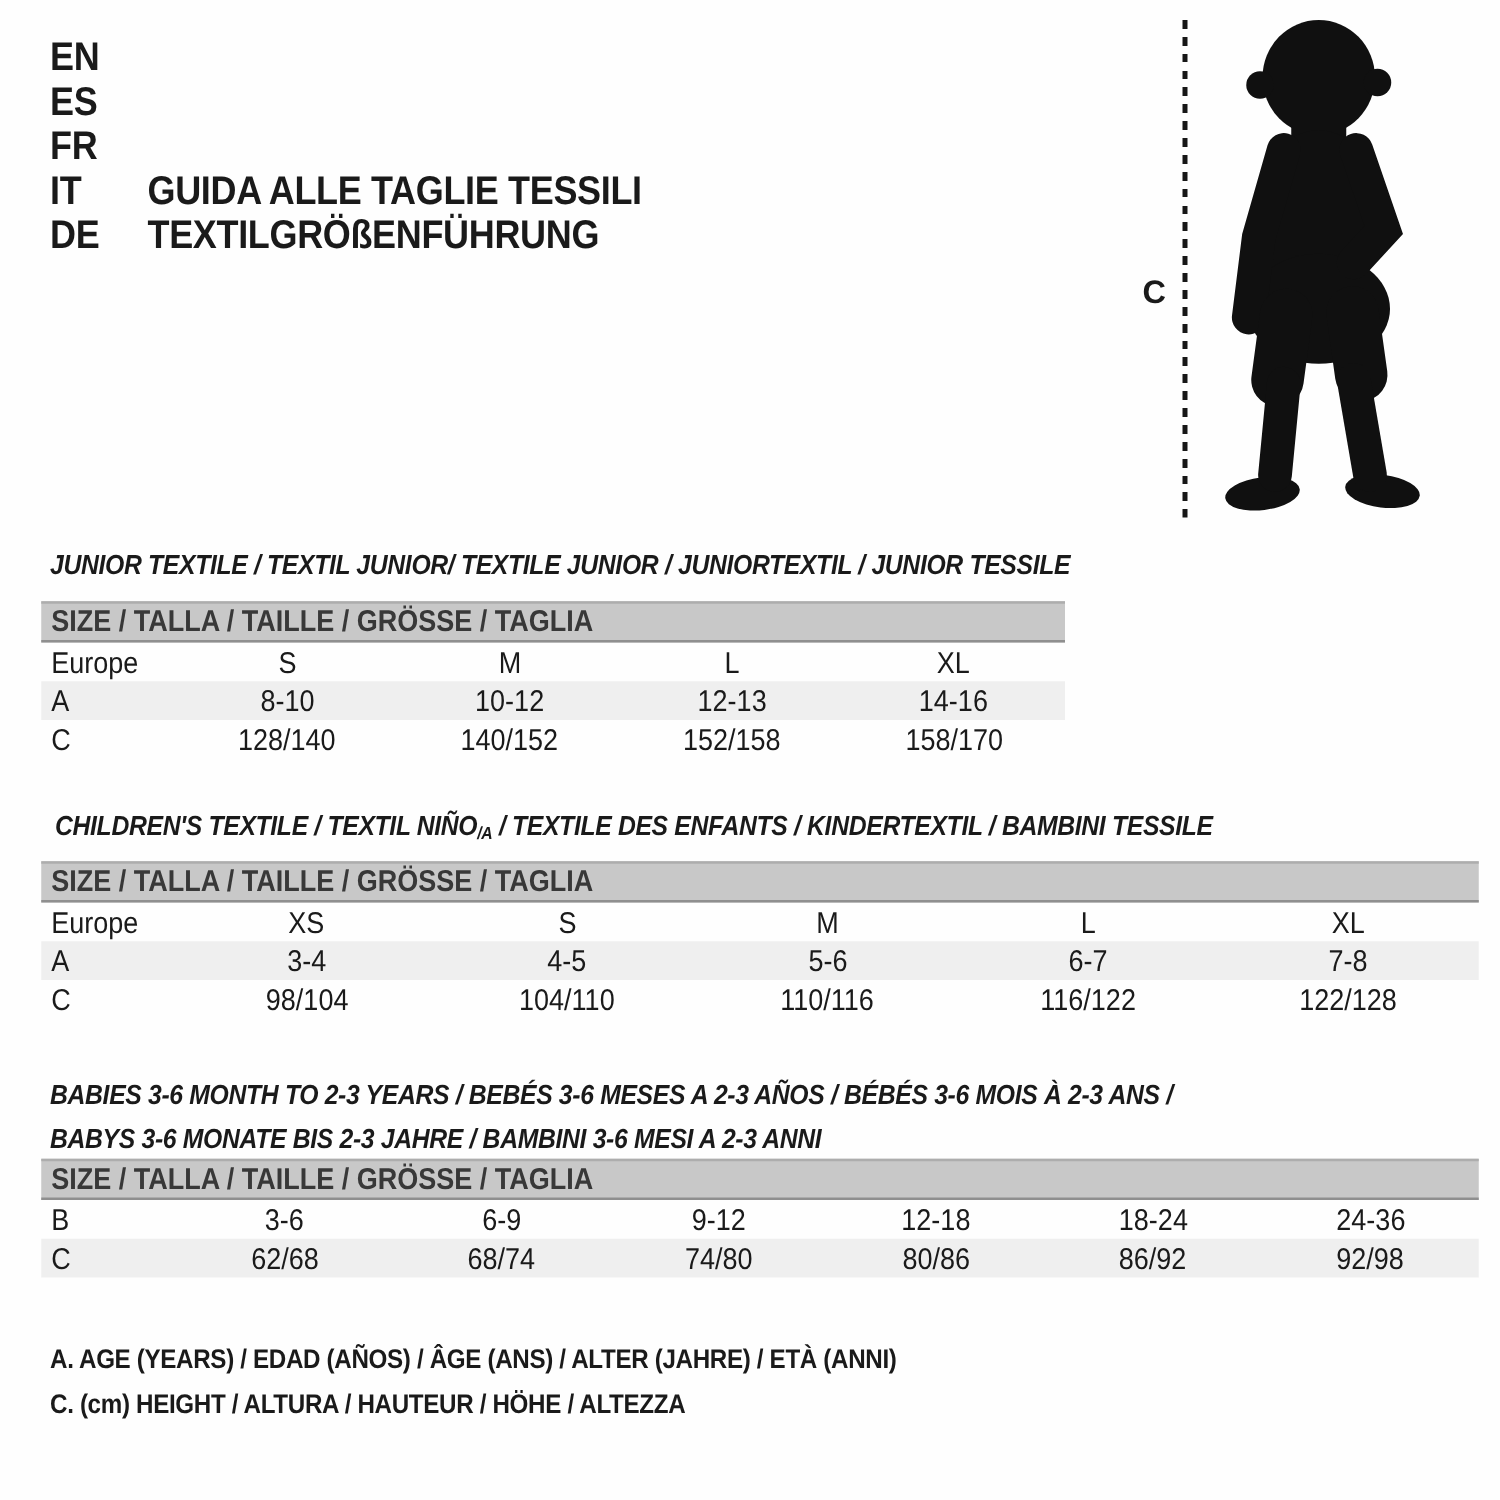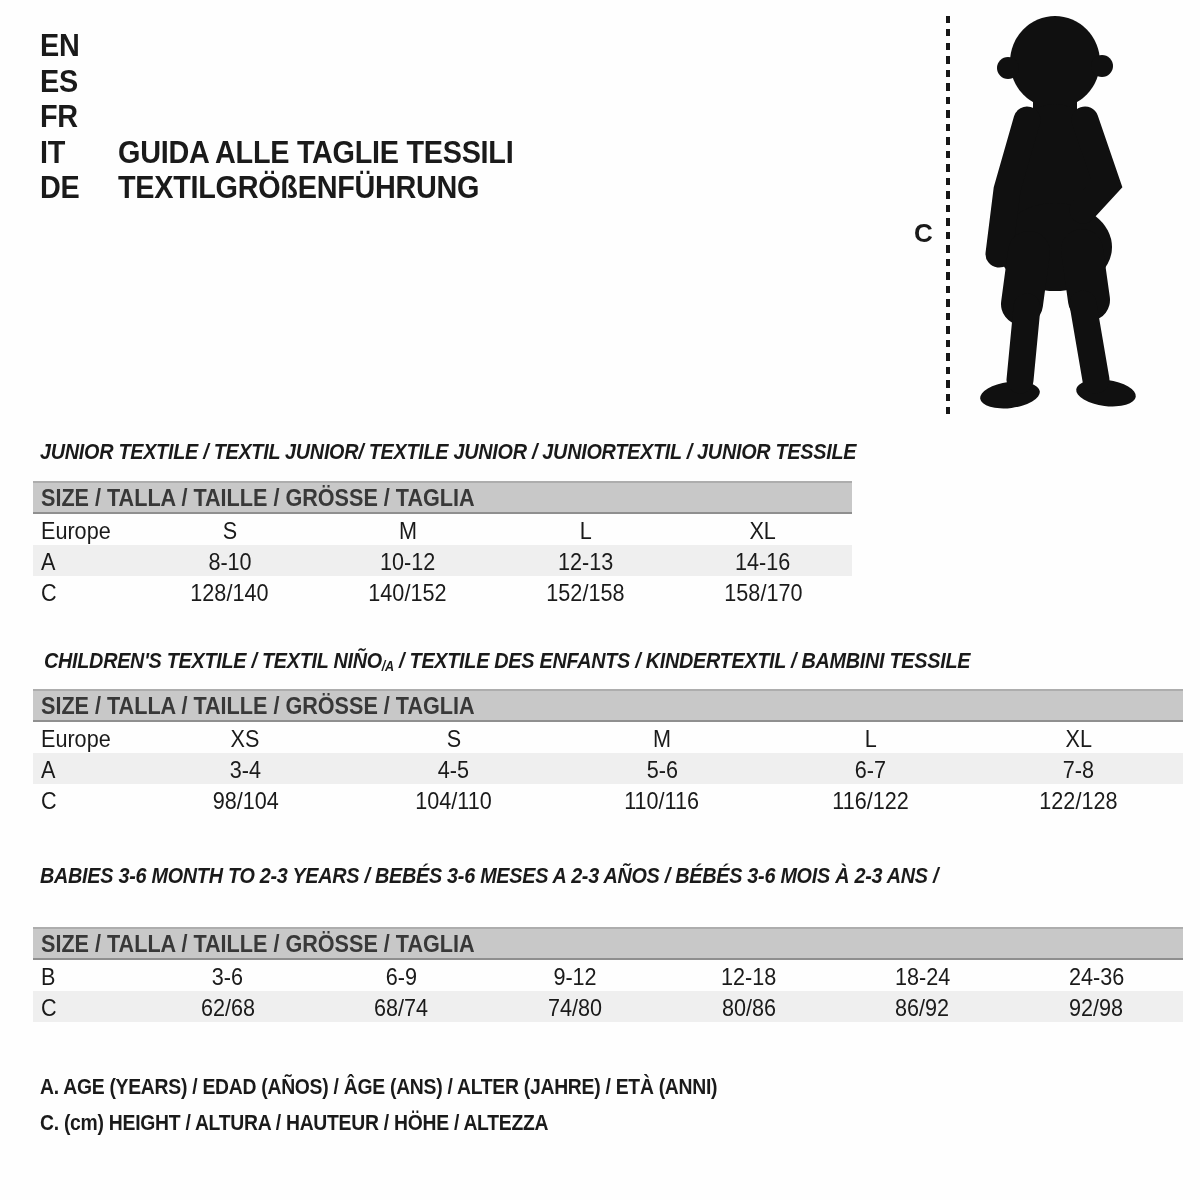--- a/index.html
+++ b/index.html
@@ -146,20 +146,21 @@
       <div class="t-cell"><span class="cxc">98/104</span></div>
       <div class="t-cell"><span class="cxc">104/110</span></div>
       <div class="t-cell"><span class="cxc">110/116</span></div>
       <div class="t-cell"><span class="cxc">116/122</span></div>
       <div class="t-cell"><span class="cxc">122/128</span></div>
     </div>
   </div>
 
   <div class="section-title" style="left:40px; top:841px;margin-top:17px;">
     <div><span class="cxl">BABIES 3-6 MONTH TO 2-3 YEARS / BEBÉS 3-6 MESES A 2-3 AÑOS / BÉBÉS 3-6 MOIS À 2-3 ANS /</span></div>
+    <div><span class="cxl">BABYS 3-6 MONATE BIS 2-3 JAHRE / BAMBINI 3-6 MESI A 2-3 ANNI</span></div>
   </div>
   <div class="size-table" style="left:33px; top:927px; width:1150px;">
     <div class="size-bar">
         <span class="cxl">SIZE / TALLA / TAILLE / GRÖSSE / TAGLIA</span>
       </div>
     <div class="t-row">
       <div class="t-label"><span class="cxl">B</span></div>
       <div class="t-cell"><span class="cxc">3-6</span></div>
       <div class="t-cell"><span class="cxc">6-9</span></div>
       <div class="t-cell"><span class="cxc">9-12</span></div>

